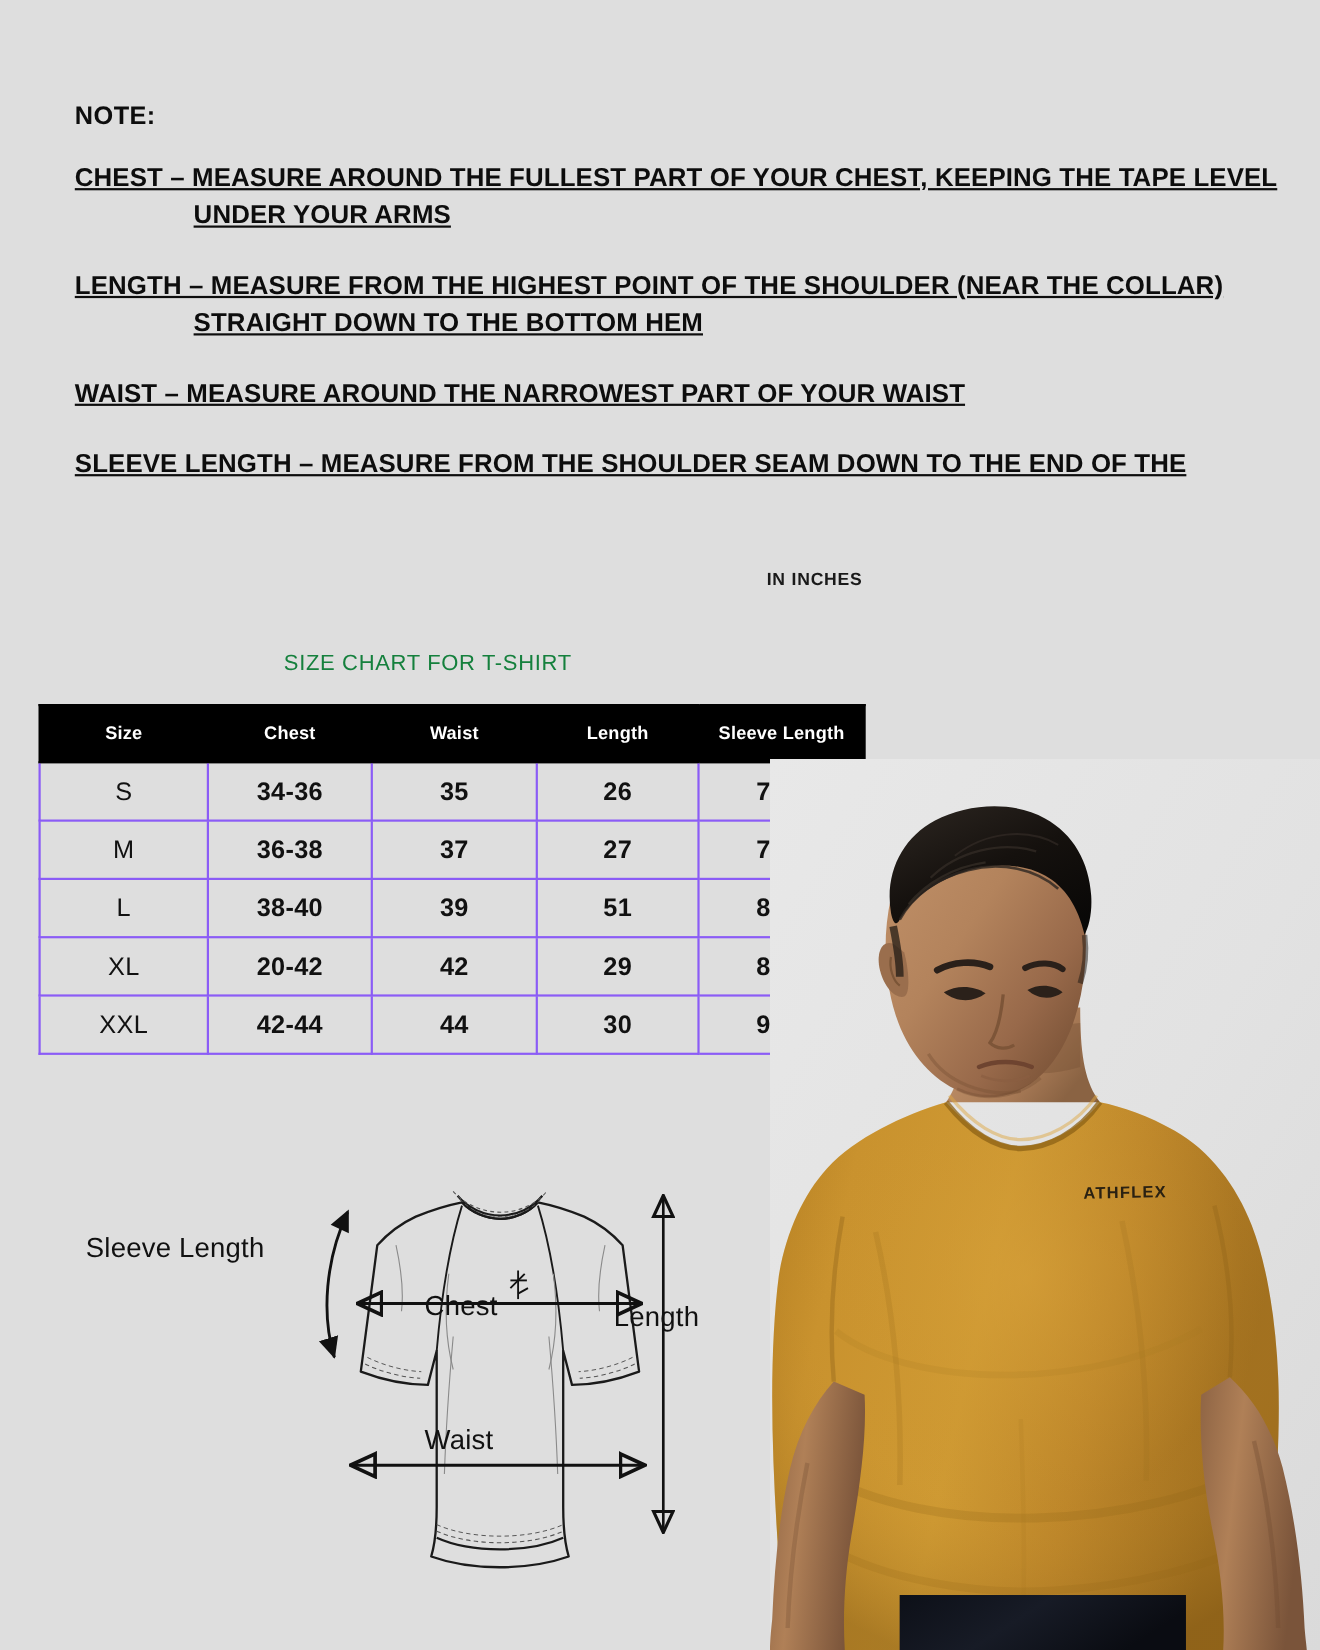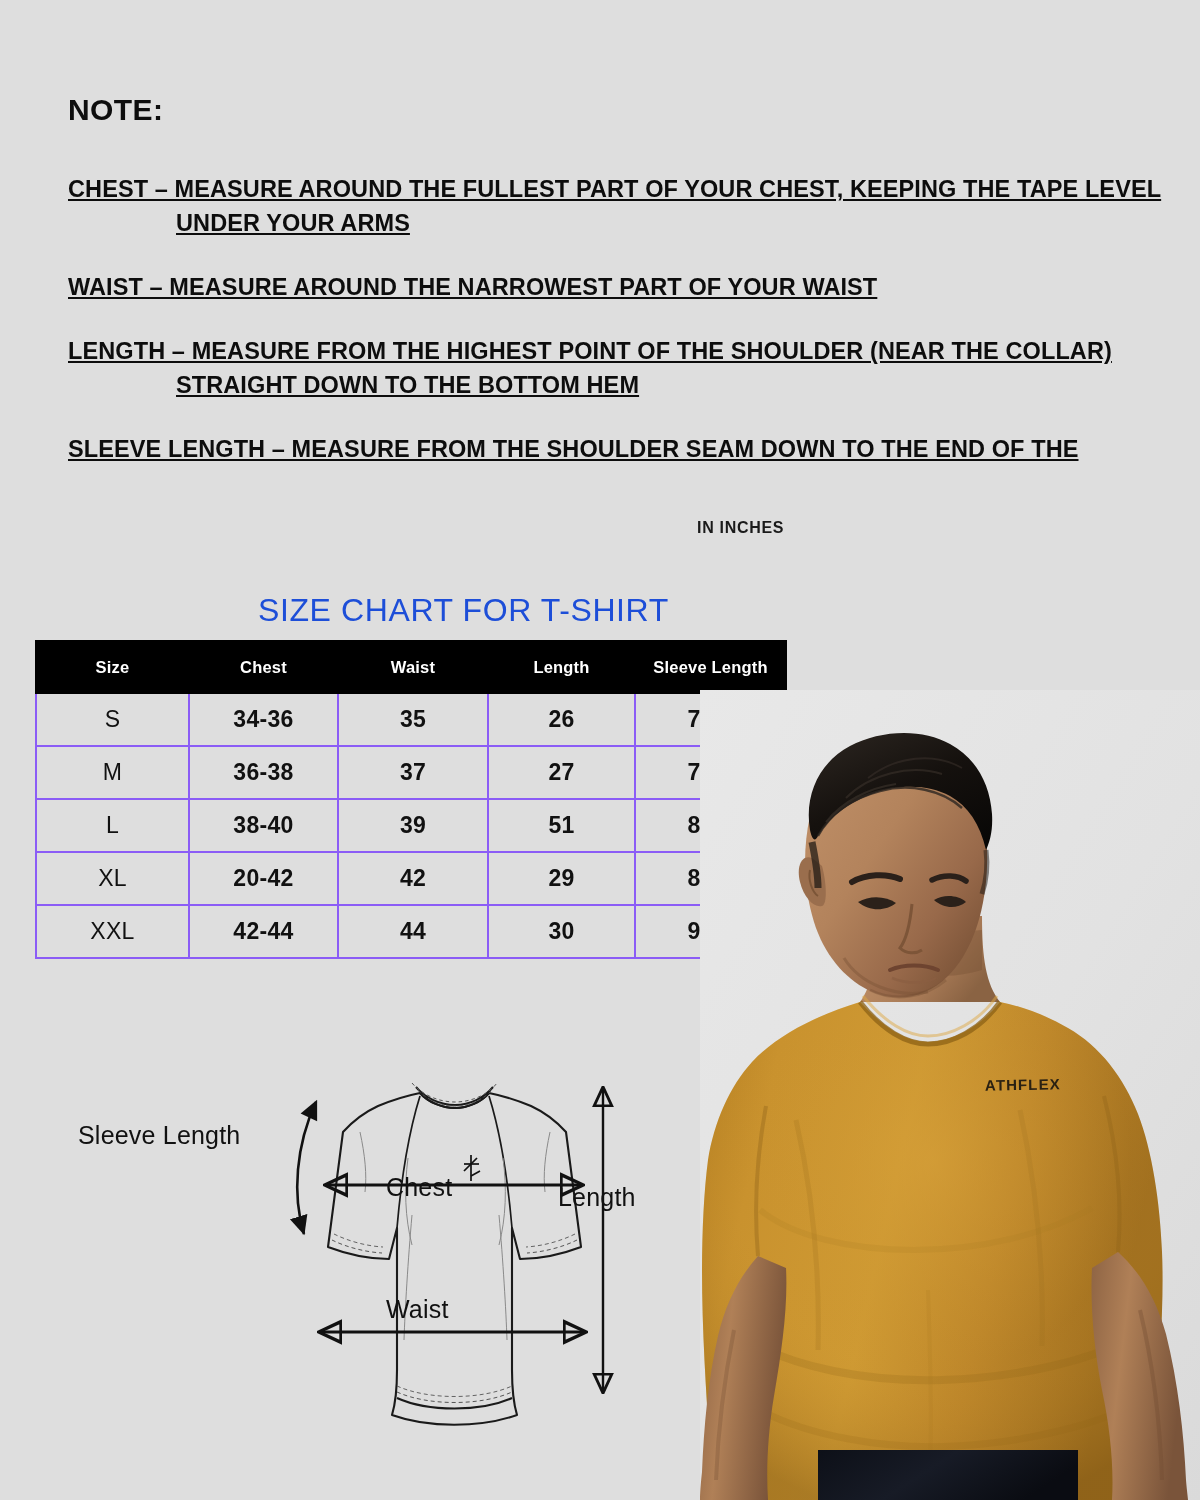--- a/index.html
+++ b/index.html
@@ -25,25 +25,25 @@
   }
 
   
   .note-block {
     position: absolute;
     left: 68px;
     top: 92px;
     width: 1110px;
   }
   .note-heading {
-    font-size: 30px;
+    font-size: 23px;
     font-weight: bold;
     letter-spacing: 0.4px;
     color: #0d0d0d;
-    margin: 0 0 44px 0;
+    margin: 0 0 24px 0;
     line-height: 1.2;
   }
   .note-line {
     font-size: 23.5px;
     font-weight: bold;
     letter-spacing: 0.1px;
     color: #0d0d0d;
     line-height: 1.45;
     margin: 0 0 30px 0;
     padding-left: 108px;
@@ -61,24 +61,24 @@
     font-weight: bold;
     letter-spacing: 0.7px;
     color: #1a1a1a;
   }
 
   
   .table-title {
     position: absolute;
     left: 258px;
     top: 592px;
-    font-size: 32px;
+    font-size: 20px;
     font-weight: normal;
     letter-spacing: 0.6px;
-    color: #1d4ed8;
+    color: #15803d;
   }
 
   
   .size-table {
     position: absolute;
     left: 35px;
     top: 640px;
     width: 750px;
     border-collapse: collapse;
     table-layout: fixed;
@@ -166,22 +166,22 @@
   }
 </style>
 </head>
 <body>
 
 <div id="page">
 
   <div class="note-block">
     <div class="note-heading">NOTE:</div>
     <p class="note-line">CHEST – MEASURE AROUND THE FULLEST PART OF YOUR CHEST, KEEPING THE TAPE LEVEL UNDER YOUR ARMS</p>
+    <p class="note-line">LENGTH – MEASURE FROM THE HIGHEST POINT OF THE SHOULDER (NEAR THE COLLAR) STRAIGHT DOWN TO THE BOTTOM HEM</p>
     <p class="note-line">WAIST – MEASURE AROUND THE NARROWEST PART OF YOUR WAIST</p>
-    <p class="note-line">LENGTH – MEASURE FROM THE HIGHEST POINT OF THE SHOULDER (NEAR THE COLLAR) STRAIGHT DOWN TO THE BOTTOM HEM</p>
     <p class="note-line">SLEEVE LENGTH – MEASURE FROM THE SHOULDER SEAM DOWN TO THE END OF THE</p>
   </div>
 
   <div class="in-inches">IN INCHES</div>
 
   <div class="table-title">SIZE CHART FOR T-SHIRT</div>
 
   <table class="size-table">
     <colgroup>
       <col class="col-size">

